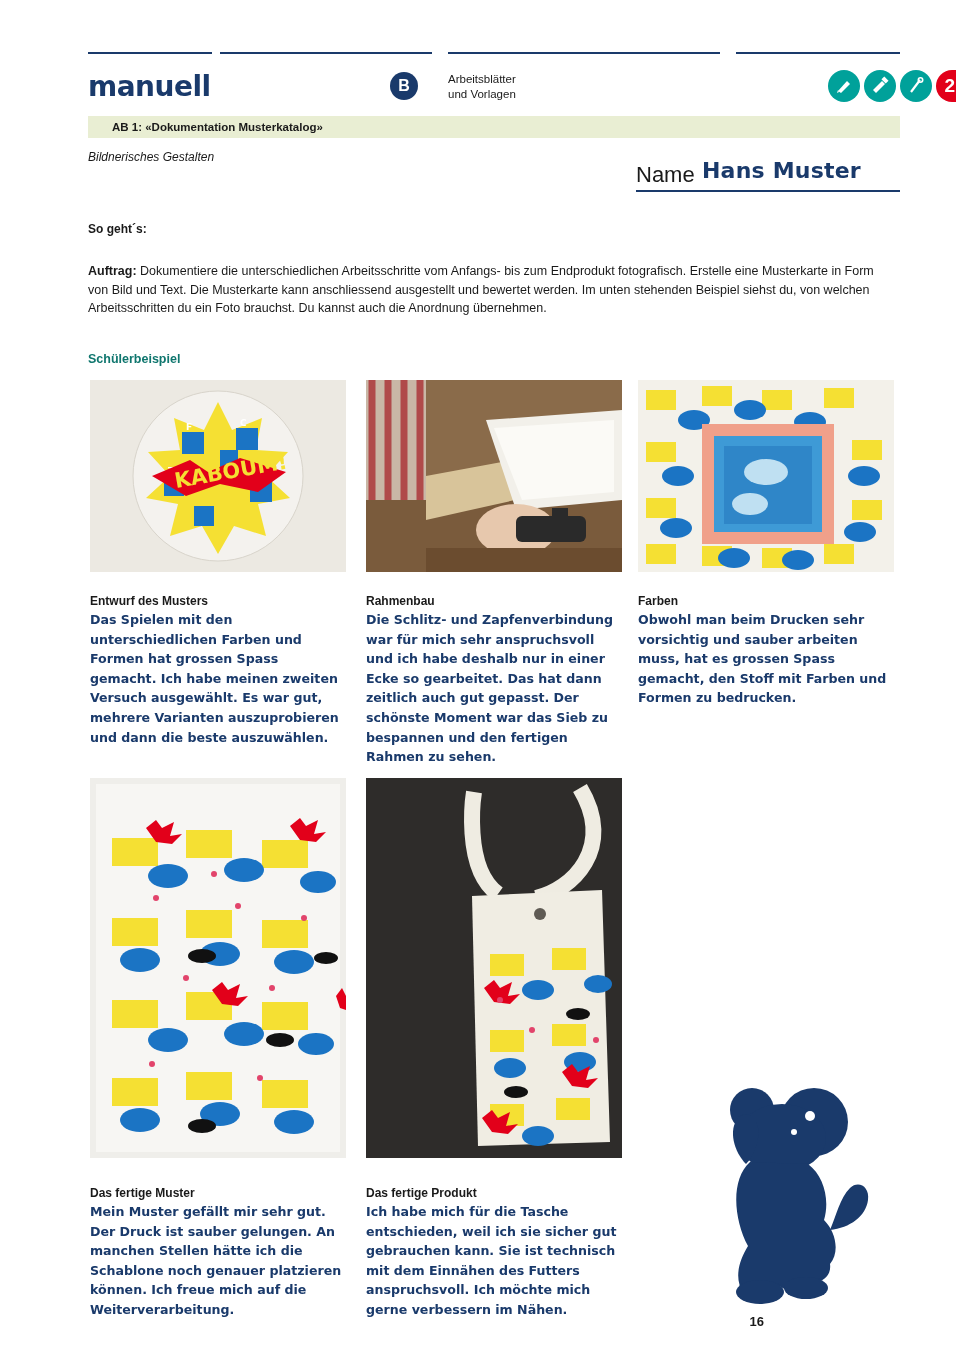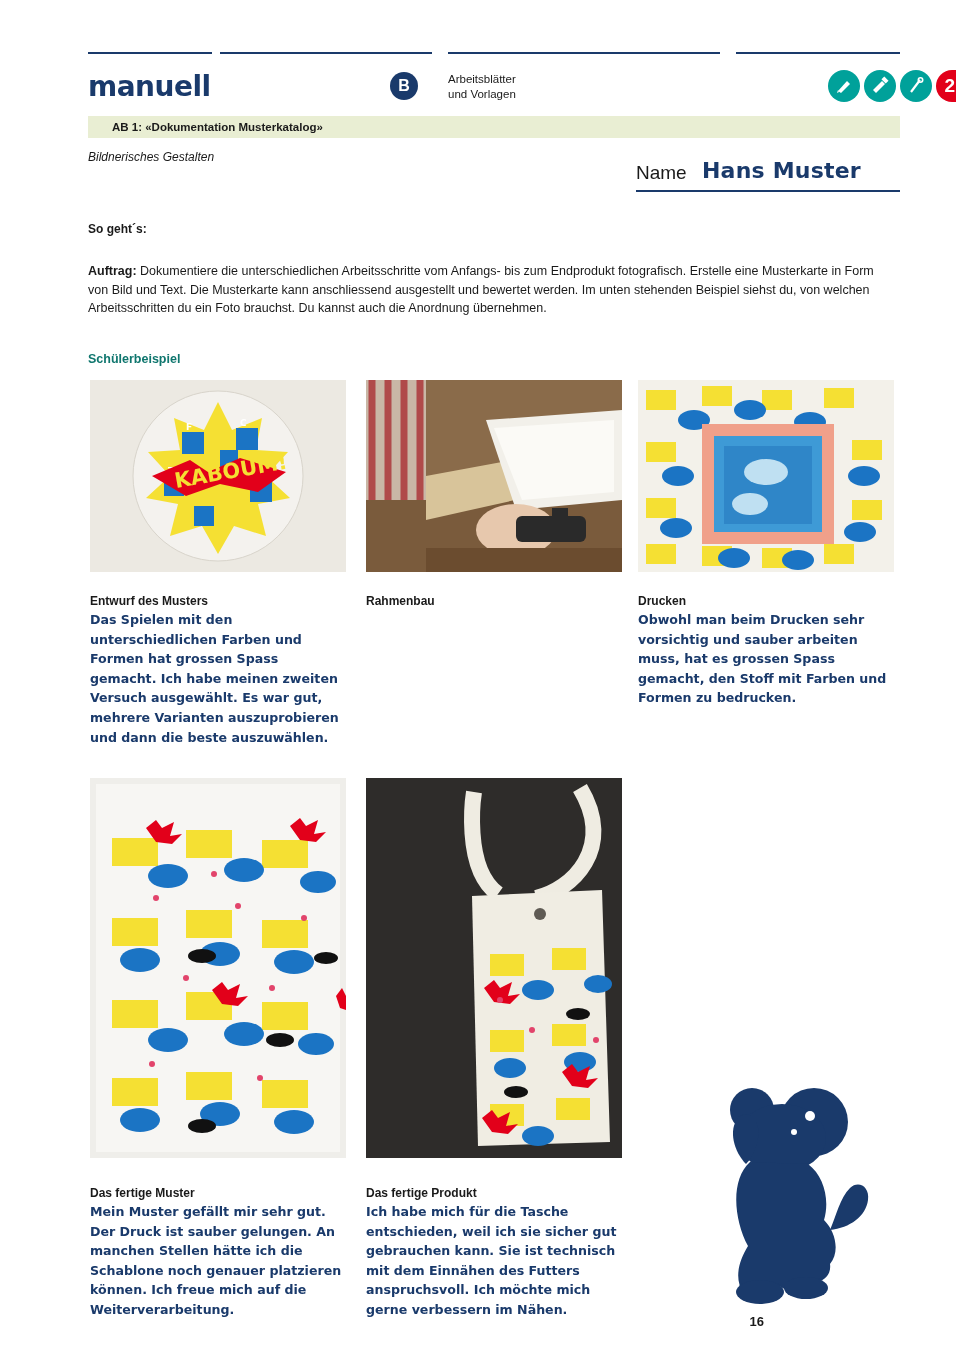--- a/index.html
+++ b/index.html
@@ -143,21 +143,21 @@
   .name-row {
     position: absolute;
     left: 636px;
     top: 160px;
     width: 264px;
   }
   .name-label {
     position: absolute;
     left: 0;
     top: 2px;
-    font-size: 19px;
+    font-size: 22px;
     color: #1a1a1a;
   }
   .name-value {
     position: absolute;
     left: 66px;
     top: -2px;
     font-family: "DejaVu Sans", sans-serif;
     font-weight: bold;
     font-size: 22px;
     color: #1a3a6b;
@@ -398,22 +398,23 @@
       <rect x="86" y="66" width="88" height="78" fill="#2f86c8"></rect>
       <ellipse cx="128" cy="92" rx="22" ry="13" fill="#bfe0f2"></ellipse>
       <ellipse cx="112" cy="124" rx="18" ry="11" fill="#bfe0f2"></ellipse>
     </svg>
   </div>
 
   <div class="cap-title c1t">Entwurf des Musters</div>
   <div class="cap-text c1x">Das Spielen mit den unterschiedlichen Farben und Formen hat grossen Spass gemacht. Ich habe meinen zweiten Versuch ausgewählt. Es war gut, mehrere Varianten auszuprobieren und dann die beste auszuwählen.</div>
 
   <div class="cap-title c2t">Rahmenbau</div>
-
-  <div class="cap-title c3t">Drucken</div>
+  <div class="cap-text c2x">Die Schlitz- und Zapfenverbindung war für mich sehr anspruchsvoll und ich habe deshalb nur in einer Ecke so gearbeitet. Das hat dann zeitlich auch gut gepasst. Der schönste Moment war das Sieb zu bespannen und den fertigen Rahmen zu sehen.</div>
+
+  <div class="cap-title c3t">Farben</div>
   <div class="cap-text c3x">Obwohl man beim Drucken sehr vorsichtig und sauber arbeiten muss, hat es grossen Spass gemacht, den Stoff mit Farben und Formen zu bedrucken.</div>
 
   <div class="photo p4">
     <svg width="256" height="380" viewBox="0 0 256 380" preserveAspectRatio="none">
       <rect width="256" height="380" fill="#efeeea"></rect>
       <rect x="6" y="6" width="244" height="368" fill="#f7f6f3"></rect>
       <g fill="#f5e033">
         <rect x="22" y="60" width="46" height="28"></rect>
           <rect x="96" y="52" width="46" height="28"></rect>
           <rect x="172" y="62" width="46" height="28"></rect>

